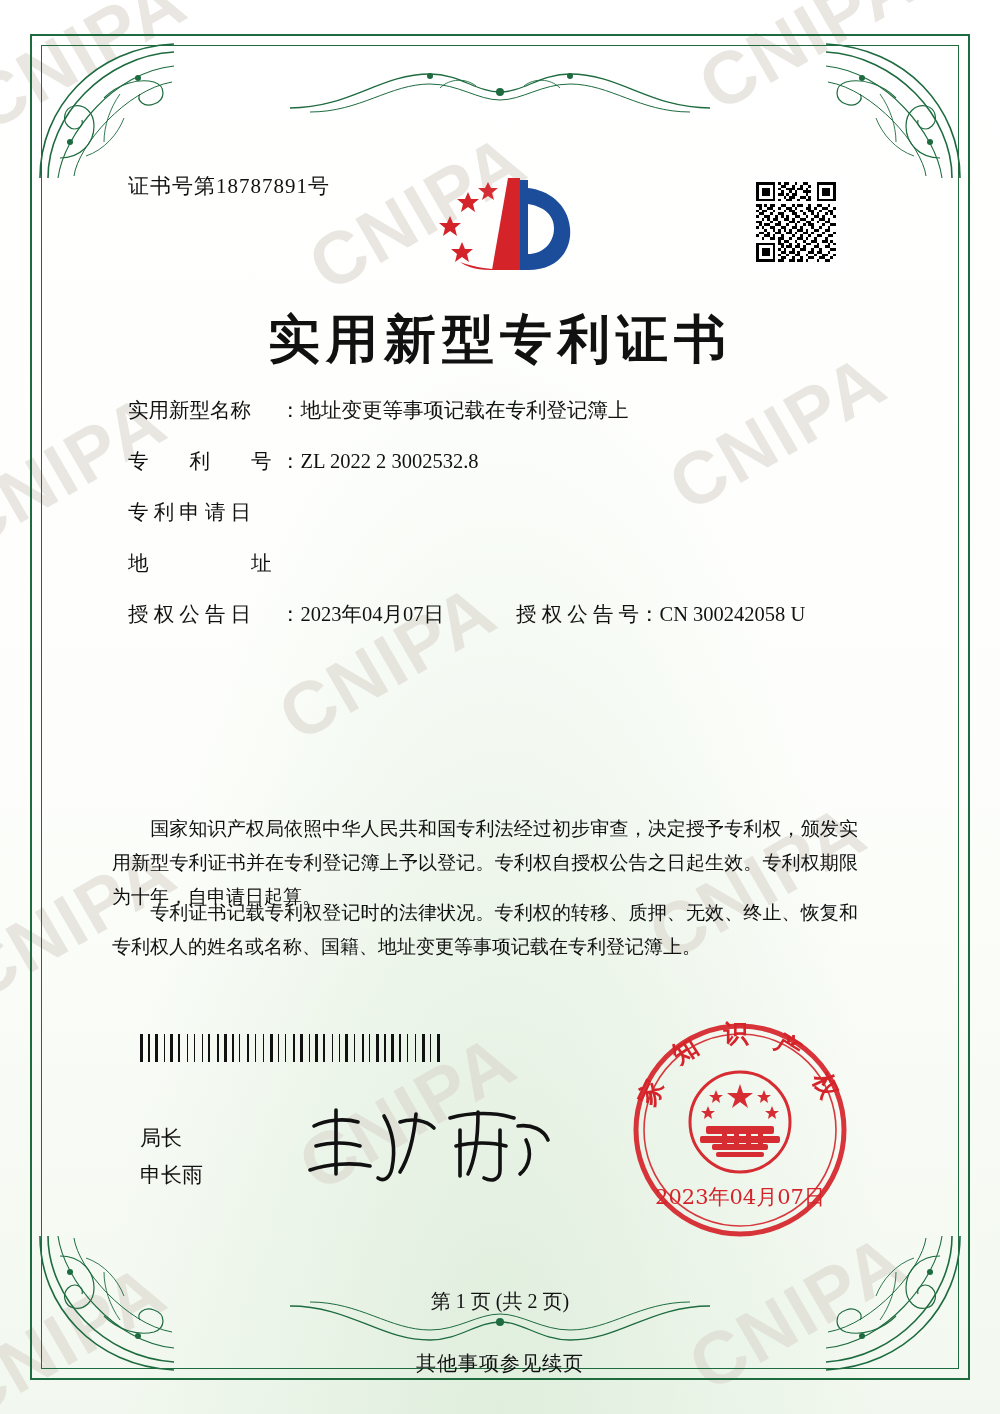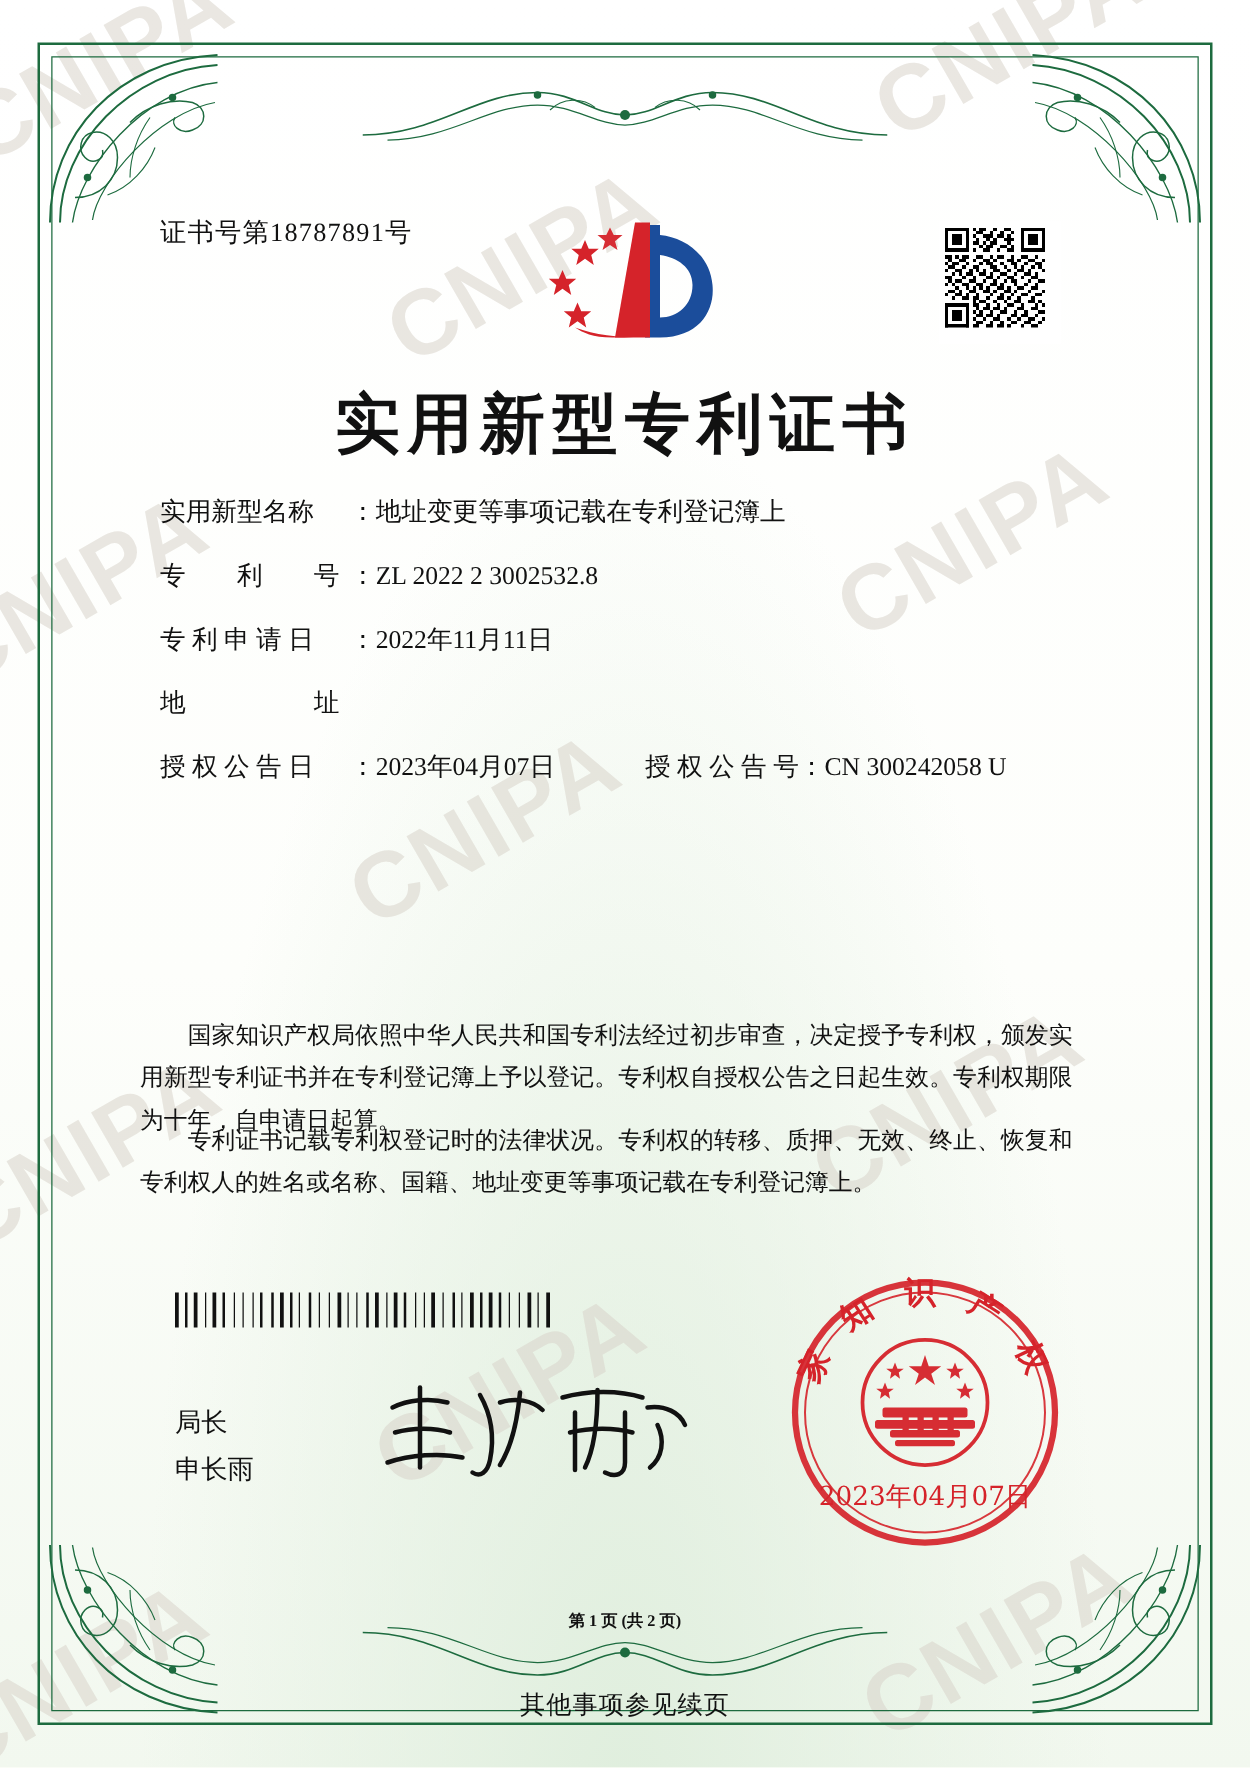--- a/index.html
+++ b/index.html
@@ -70,21 +70,21 @@
 
   .barcode{position:absolute;left:140px;top:1034px;height:28px;}
   .bar{display:inline-block;background:#111;height:28px;margin-right:2px;vertical-align:top;}
 
   .sign-label{position:absolute;left:140px;top:1120px;font-size:21px;line-height:1.75;}
   .signature{position:absolute;left:300px;top:1096px;}
 
   .seal{position:absolute;right:148px;top:1018px;width:224px;height:224px;}
 
   .page-no{
-    position:absolute;left:0;right:0;top:1288px;text-align:center;font-size:13px;font-weight:bold;
+    position:absolute;left:0;right:0;top:1288px;text-align:center;font-size:20px;
   }
   .footnote{
     position:absolute;left:0;right:0;top:1350px;text-align:center;
     font-size:20px;letter-spacing:1px;
   }
 </style>
 </head>
 <body>
 
 <div class="page-bg"></div>
@@ -424,21 +424,20 @@
     <div class="row">
       <div class="lbl">实用新型名称</div>
       <div class="val">：地址变更等事项记载在专利登记簿上</div>
     </div>
     <div class="row">
       <div class="lbl">专　　利　　号</div>
       <div class="val">：ZL 2022 2 3002532.8</div>
     </div>
     <div class="row">
       <div class="lbl">专 利 申 请 日</div>
-      <div class="val">：2022年11月11日</div>
     </div>
     <div class="row">
       <div class="lbl">地　　　　　址</div>
     </div>
     <div class="row two">
       <div class="lbl">授 权 公 告 日</div>
       <div class="val">：2023年04月07日</div>
       <div class="lbl2">授 权 公 告 号</div>
       <div>：CN 300242058 U</div>
     </div>

